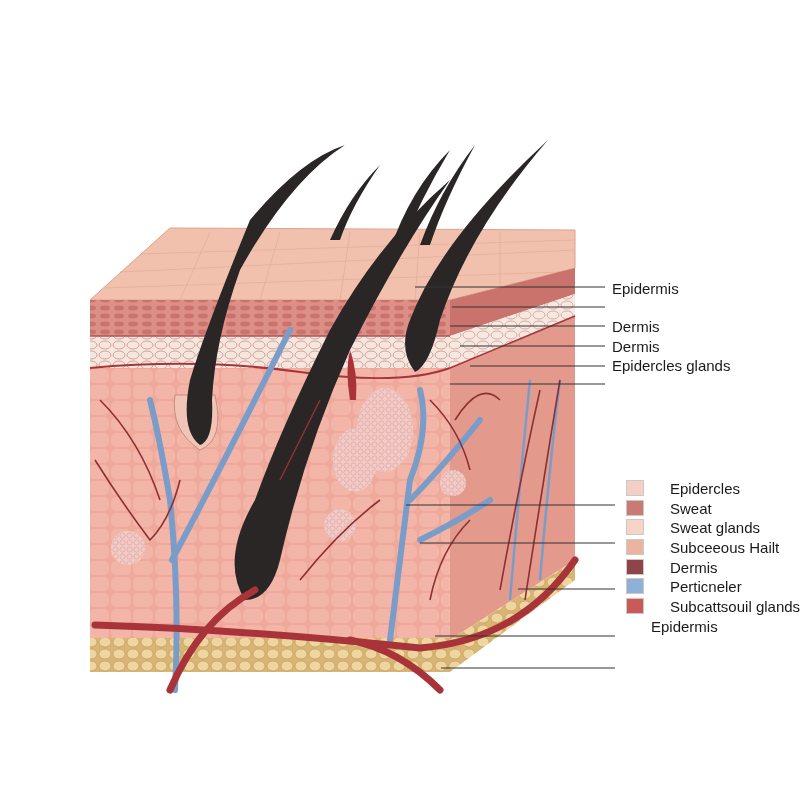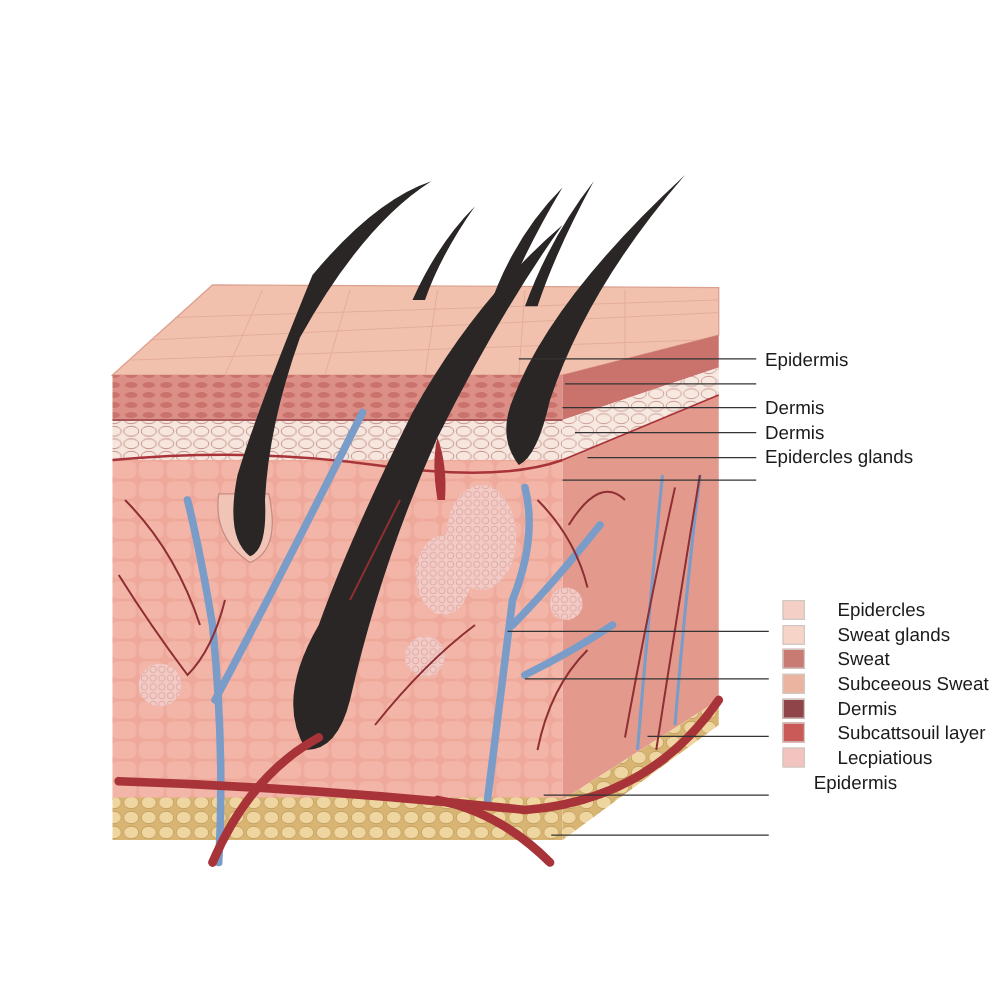--- a/index.html
+++ b/index.html
@@ -129,37 +129,37 @@
 <div class="label" style="left:612px; top:318px;">Dermis</div>
 <div class="label" style="left:612px; top:338px;">Dermis</div>
 <div class="label" style="left:612px; top:357px;">Epidercles glands</div>
 
 <div class="legend">
   <div class="legend-item">
     <span class="swatch" style="background:#f3cfc6"></span>
     <span class="legend-label">Epidercles</span>
   </div>
   <div class="legend-item">
+    <span class="swatch" style="background:#c77b72"></span>
+    <span class="legend-label">Sweat</span>
+  </div>
+  <div class="legend-item">
     <span class="swatch" style="background:#f6d5c8"></span>
     <span class="legend-label">Sweat glands</span>
   </div>
   <div class="legend-item">
-    <span class="swatch" style="background:#c77b72"></span>
-    <span class="legend-label">Sweat</span>
-  </div>
-  <div class="legend-item">
     <span class="swatch" style="background:#eab4a0"></span>
-    <span class="legend-label">Subceeous Sweat</span>
+    <span class="legend-label">Subceeous Hailt</span>
   </div>
   <div class="legend-item">
     <span class="swatch" style="background:#8e4448"></span>
     <span class="legend-label">Dermis</span>
   </div>
   <div class="legend-item">
-    <span class="swatch" style="background:#c95a58"></span>
-    <span class="legend-label">Subcattsouil layer</span>
+    <span class="swatch" style="background:#8fb0d8"></span>
+    <span class="legend-label">Perticneler</span>
   </div>
   <div class="legend-item">
-    <span class="swatch" style="background:#f3c3c0"></span>
-    <span class="legend-label">Lecpiatious</span>
+    <span class="swatch" style="background:#c95a58"></span>
+    <span class="legend-label">Subcattsouil glands</span>
   </div>
   <div class="legend-extra">Epidermis</div>
 </div>
 
 </body></html>

